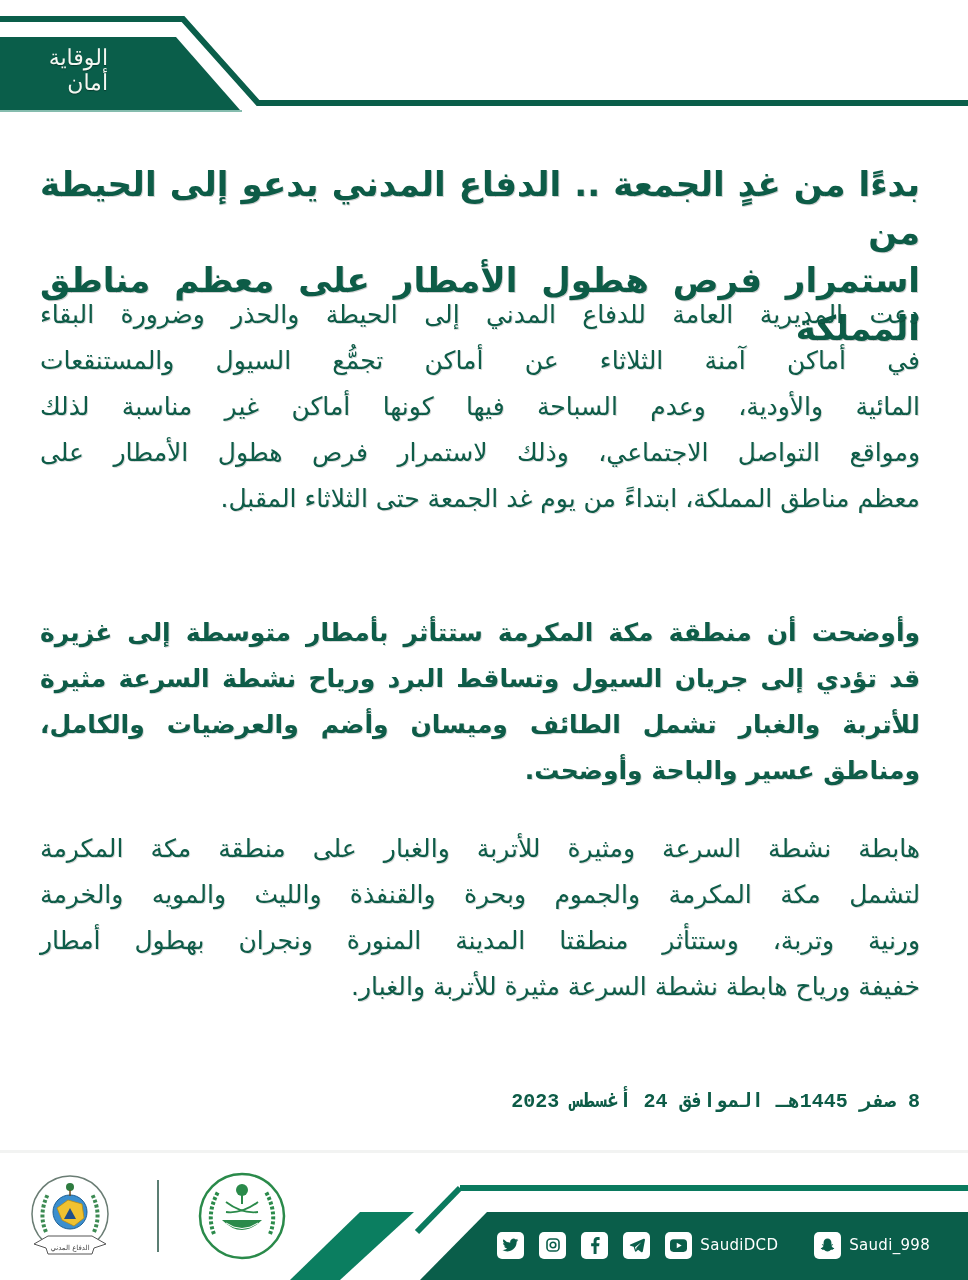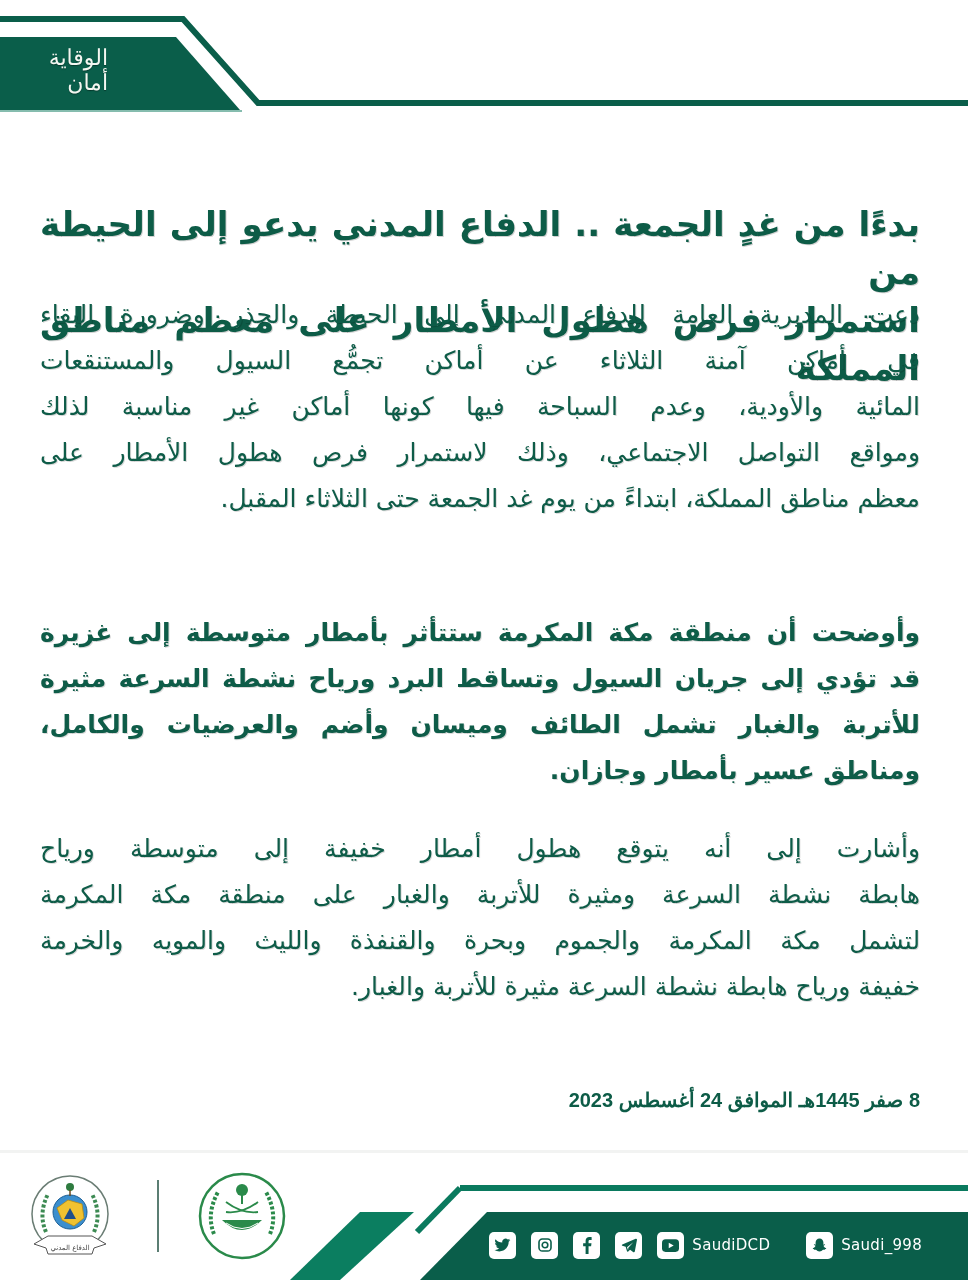--- a/index.html
+++ b/index.html
@@ -44,21 +44,20 @@
       top: 160px;
       text-align: justify;
       text-align-last: justify;
       direction: rtl;
       font-family: "DejaVu Sans", sans-serif;
       font-weight: bold;
       font-size: 34px;
       line-height: 48px;
       color: #0d5c47;
       text-shadow: 1px 1px 0 rgba(0,0,0,0.18);
-      margin-top: 40px;
     }
     .title .line { display: block; }
 
     
     .body-text {
       position: absolute;
       right: 48px;
       left: 40px;
       direction: rtl;
       font-family: "DejaVu Sans", sans-serif;
@@ -79,21 +78,21 @@
     }
     .para1 { top: 292px; }
     .para2 { top: 610px; font-weight: bold; }
     .para3 { top: 826px; }
 
     .date-line {
       position: absolute;
       right: 48px;
       top: 1088px;
       direction: rtl;
-      font-family: Liberation Sans, sans-serif;
+      font-family: Liberation Mono, monospace;
       font-weight: bold;
       font-size: 20px;
       color: #0d5c47;
     }
 
     
     .footer-sep {
       position: absolute;
       left: 0; top: 1150px;
       width: 968px; height: 3px;
@@ -138,21 +137,21 @@
     }
     .sicon svg { display: block; }
     .handle {
       color: #ffffff;
       font-family: "DejaVu Sans", sans-serif;
       font-size: 15px;
       letter-spacing: 0.3px;
       margin-right: 36px;
       margin-left: -7px;
     }
-    .social-group.snap .handle { margin-right: 8px; }
+    .social-group.snap .handle { margin-right: 0; }
   </style>
 </head>
 <body>
 
 <div class="header">
   <svg width="968" height="120" viewBox="0 0 968 120">
 
     <polyline points="0,19 183,19 258,103 968,103" fill="none" stroke="#0a5e4a" stroke-width="6" stroke-linejoin="miter"></polyline>
 
     <polygon points="0,37 176,37 240,110 0,110" fill="#0a5e4a"></polygon>
@@ -172,27 +171,27 @@
   <span class="line">في أماكن آمنة الثلاثاء عن أماكن تجمُّع السيول والمستنقعات</span>
   <span class="line">المائية والأودية، وعدم السباحة فيها كونها أماكن غير مناسبة لذلك</span>
   <span class="line">ومواقع التواصل الاجتماعي، وذلك لاستمرار فرص هطول الأمطار على</span>
   <span class="line last">معظم مناطق المملكة، ابتداءً من يوم غد الجمعة حتى الثلاثاء المقبل.</span>
 </div>
 
 <div class="body-text para2">
   <span class="line">وأوضحت أن منطقة مكة المكرمة ستتأثر بأمطار متوسطة إلى غزيرة</span>
   <span class="line">قد تؤدي إلى جريان السيول وتساقط البرد ورياح نشطة السرعة مثيرة</span>
   <span class="line">للأتربة والغبار تشمل الطائف وميسان وأضم والعرضيات والكامل،</span>
-  <span class="line last">ومناطق عسير بأمطار وجازان.</span>
+  <span class="line last">ومناطق عسير والباحة وأوضحت.</span>
 </div>
 
 <div class="body-text para3">
-  <span class="line">وأشارت إلى أنه يتوقع هطول أمطار خفيفة إلى متوسطة ورياح</span>
   <span class="line">هابطة نشطة السرعة ومثيرة للأتربة والغبار على منطقة مكة المكرمة</span>
   <span class="line">لتشمل مكة المكرمة والجموم وبحرة والقنفذة والليث والمويه والخرمة</span>
+  <span class="line">ورنية وتربة، وستتأثر منطقتا المدينة المنورة ونجران بهطول أمطار</span>
   <span class="line last">خفيفة ورياح هابطة نشطة السرعة مثيرة للأتربة والغبار.</span>
 </div>
 
 <div class="date-line">8 صفر 1445هـ الموافق 24 أغسطس 2023</div>
 
 <div class="footer-sep"></div>
 
 <svg class="logo logo-dcd" viewBox="0 0 92 92">
   <circle cx="46" cy="44" r="38" fill="#ffffff" stroke="#6a7d74" stroke-width="1.5"></circle>
 

